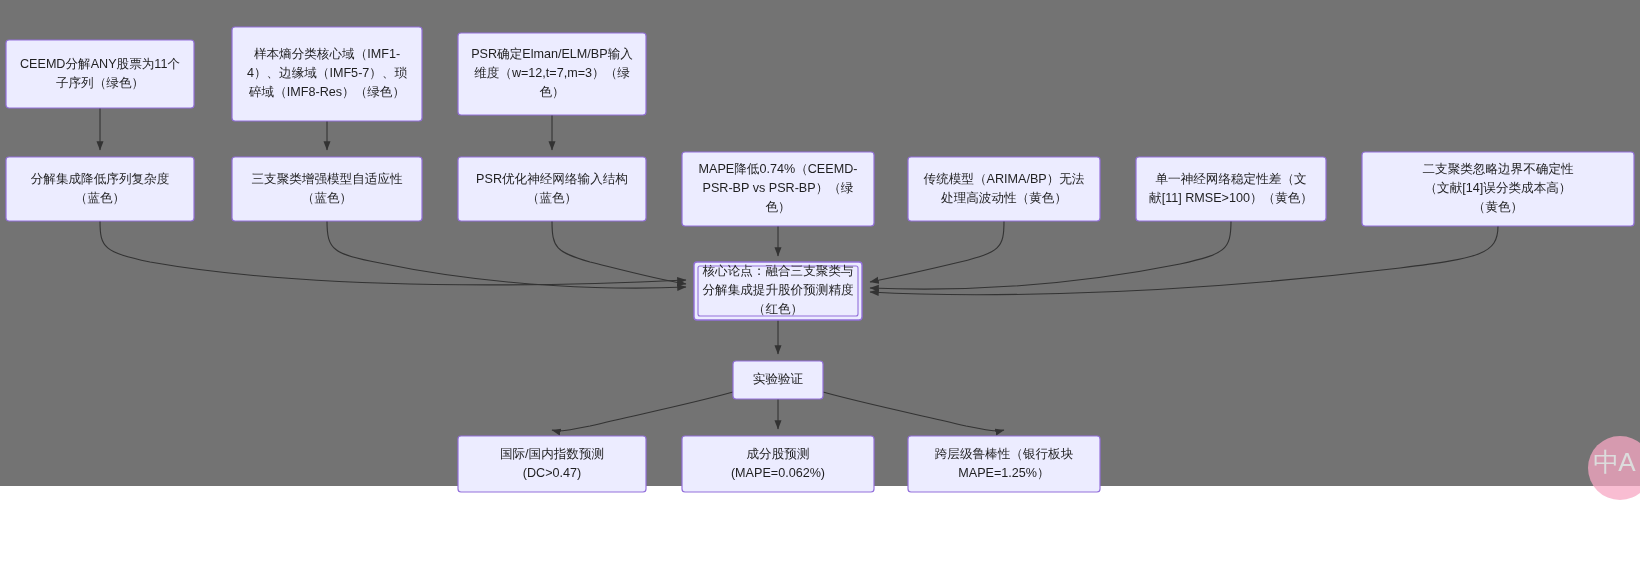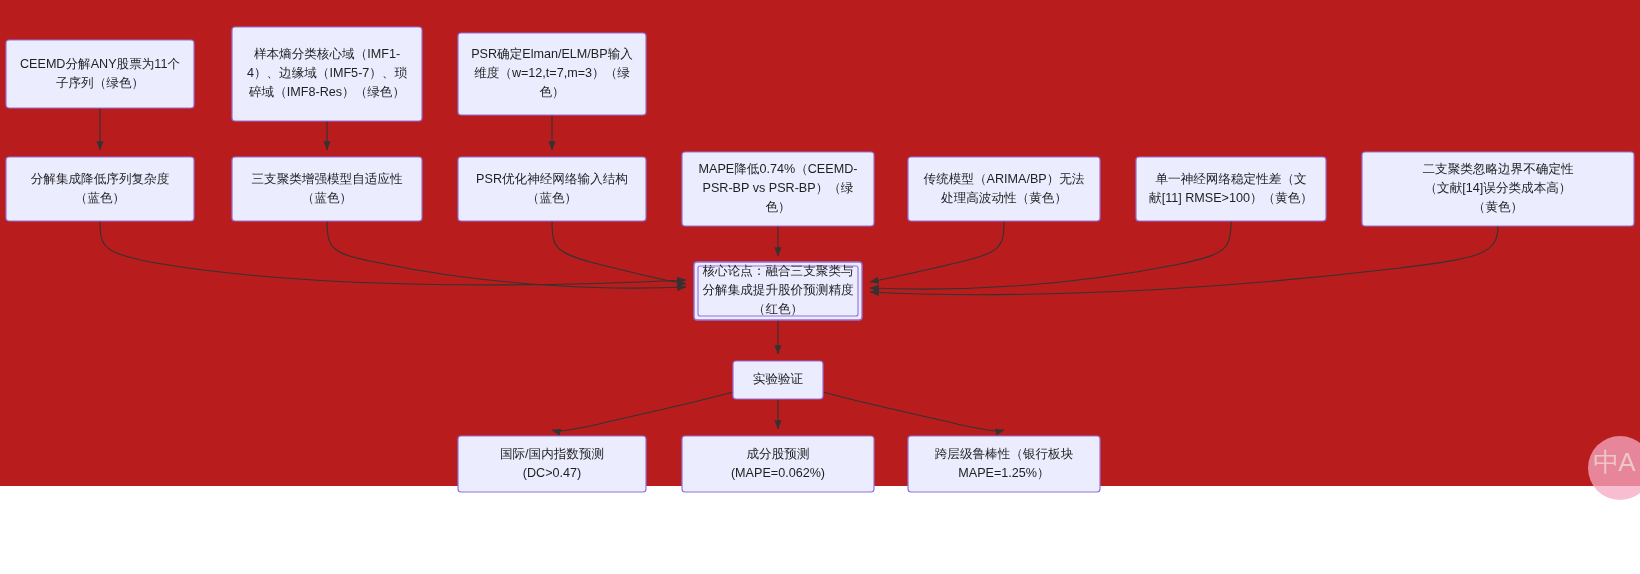--- a/index.html
+++ b/index.html
@@ -11,21 +11,21 @@
     width: 1640px;
     height: 574px;
     font-family: "Liberation Sans", "DejaVu Sans", sans-serif;
     overflow: hidden;
     position: relative;
   }
   #diagram-root {
     position: relative;
     width: 1640px;
     height: 486px;
-    background: #b91c1c;
+    background: #737373;
   }
   svg.flow-canvas {
     position: absolute;
     left: 0;
     top: 0;
     width: 1640px;
     height: 574px;
     display: block;
   }
   .node-rect {

